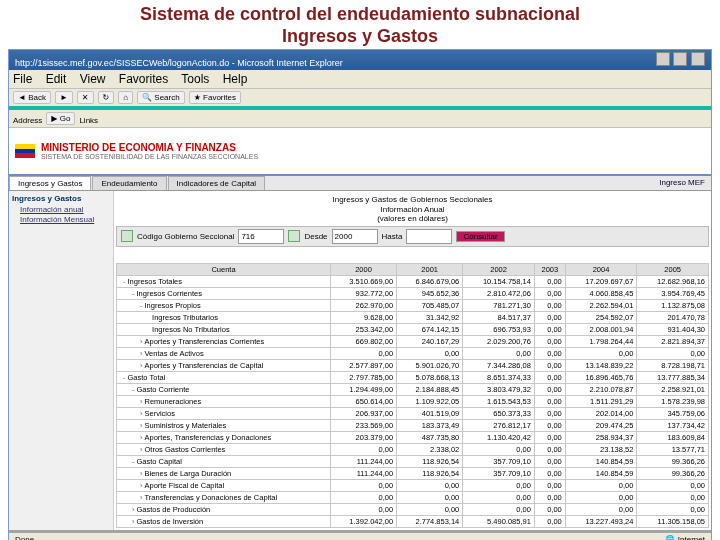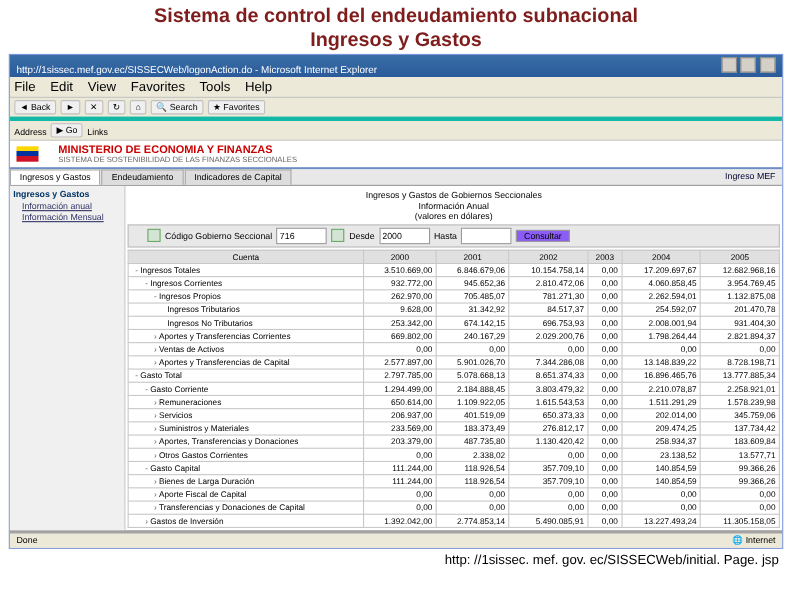--- a/index.html
+++ b/index.html
@@ -7,38 +7,38 @@
   .browser{border:1px solid #7a96df;margin:0 8px;background:#ece9d8}
   .titlebar{background:linear-gradient(#3a6ea5,#2a5a9a);color:#fff;font-size:9px;padding:2px 6px;display:flex;justify-content:space-between;align-items:flex-end}
   .winbtns span{display:inline-block;width:12px;height:12px;background:#d4d0c8;border:1px solid #888;margin-left:1px}
   .menubar{background:#ece9d8;border-bottom:1px solid #c0c0c0;padding:2px 4px;font-size:12px}
   .menubar span{margin-right:10px}
   .toolbar{background:#ece9d8;border-bottom:4px solid #14b8a6;padding:2px 4px;font-size:8px;display:flex;align-items:flex-end;gap:4px}
   .tbtn{border:1px solid #c0c0c0;padding:1px 4px;background:#f0f0f0;border-radius:2px}
   .addr{background:#ece9d8;border-bottom:1px solid #c0c0c0;padding:2px 4px;font-size:8px;display:flex;align-items:flex-end;gap:4px}
   .addr input{flex:1;font-size:8px;height:12px;border:1px solid #7f9db9;padding:0 2px}
   .content{background:#fff}
-  .logo-bar{display:flex;align-items:center;gap:18px;padding:3px 6px;border-bottom:2px solid #6b8cc4}
+  .logo-bar{display:flex;align-items:center;gap:6px;padding:14px 6px;border-bottom:2px solid #6b8cc4}
   .flag{width:20px;height:14px;background:linear-gradient(to bottom,#ffd700 33%,#0033a0 33% 66%,#ce1126 66%)}
   .logo-text{font-size:9px}
   .logo-text .m1{color:#cc0000;font-weight:bold;font-size:10px}
   .logo-text .m2{color:#666;font-size:7px}
   .tabs{display:flex;background:#e8e8e8;border-bottom:1px solid #999;font-size:8px}
   .tab{padding:2px 8px;border:1px solid #aaa;border-bottom:none;margin-right:1px;background:#ddd}
   .tab.active{background:#fff}
   .tab-right{margin-left:auto;padding:2px 6px;color:#003;font-size:8px}
   .main{display:flex}
   .sidebar{width:98px;background:#f0f0f0;border-right:1px solid #ccc;font-size:8px;padding:3px}
   .sidebar .hdr{color:#003366;font-weight:bold;margin-bottom:2px}
   .sidebar a{color:#336;text-decoration:underline;display:block;margin:1px 0 1px 8px}
   .data-area{flex:1;padding:2px}
   .rpt-hdr{text-align:center;font-size:8px;font-weight:normal;line-height:1.2;margin:2px 0}
-  .controls{background:#e8e8e8;border:1px solid #bbb;padding:2px 17px;font-size:8px;display:flex;align-items:center;gap:4px;margin-bottom:2px}
+  .controls{background:#e8e8e8;border:1px solid #bbb;padding:2px 4px;font-size:8px;display:flex;align-items:center;gap:4px;margin-bottom:16px}
   .controls input{width:40px;font-size:8px;height:11px;border:1px solid #999}
-  .cbtn{border:1px solid #999;padding:0 6px;background:#8b5cf6}
+  .cbtn{border:1px solid #999;padding:0 6px;background:#be185d}
   .ico{display:inline-block;width:10px;height:10px;background:#d4e4d4;border:1px solid #6a6}
   table.grid{border-collapse:collapse;width:100%;font-size:7.5px}
   table.grid th,table.grid td{border:1px solid #c8c8c8;padding:1px 3px;white-space:nowrap}
   table.grid th{background:#e0e0e0;font-weight:normal;text-align:center}
   table.grid td.lbl{text-align:left}
   table.grid td{text-align:right}
   .ind0{padding-left:3px}.ind1{padding-left:12px}.ind2{padding-left:20px}.ind3{padding-left:28px}
   .statusbar{background:#ece9d8;border-top:3px solid #a3a3a3;padding:2px 6px;font-size:8px;display:flex;justify-content:space-between}
   .footer-url{text-align:right;font-size:12px;padding:3px 12px 0;color:#000}
   .exp{color:#666;margin-right:2px}
@@ -297,20 +297,29 @@
               <tr>
                 <td class="lbl"><span class="ind2"><span class="exp">›</span>Transferencias y Donaciones de Capital</span></td>
                 <td>0,00</td>
                 <td>0,00</td>
                 <td>0,00</td>
                 <td>0,00</td>
                 <td>0,00</td>
                 <td>0,00</td>
               </tr>
               <tr>
+                <td class="lbl"><span class="ind1"><span class="exp">›</span>Gastos de Producción</span></td>
+                <td>0,00</td>
+                <td>0,00</td>
+                <td>0,00</td>
+                <td>0,00</td>
+                <td>0,00</td>
+                <td>0,00</td>
+              </tr>
+              <tr>
                 <td class="lbl"><span class="ind1"><span class="exp">›</span>Gastos de Inversión</span></td>
                 <td>1.392.042,00</td>
                 <td>2.774.853,14</td>
                 <td>5.490.085,91</td>
                 <td>0,00</td>
                 <td>13.227.493,24</td>
                 <td>11.305.158,05</td>
               </tr>
             </tbody>
         </table>

